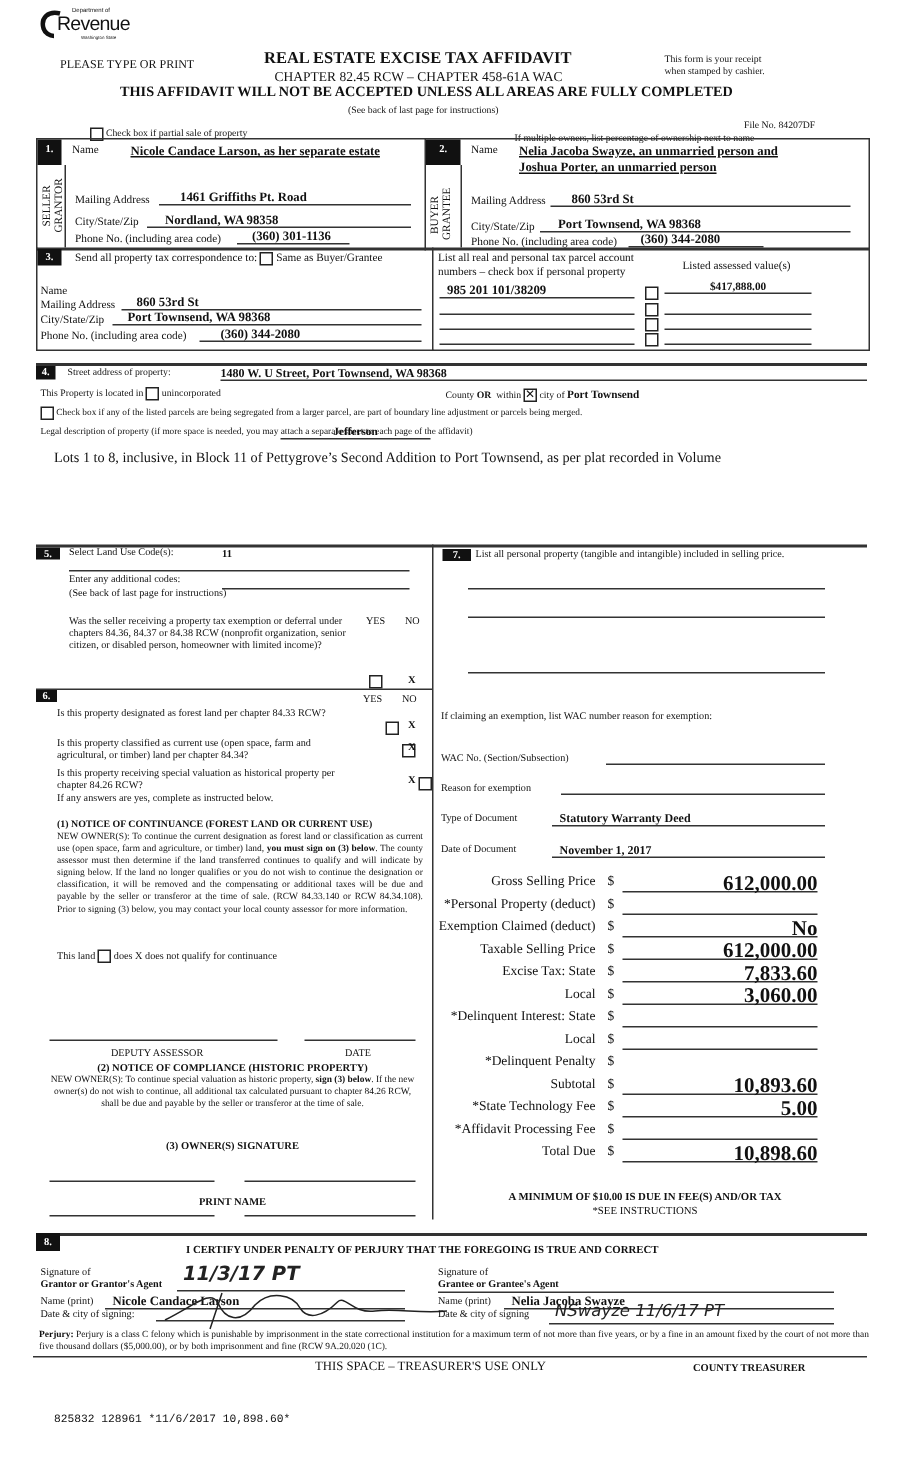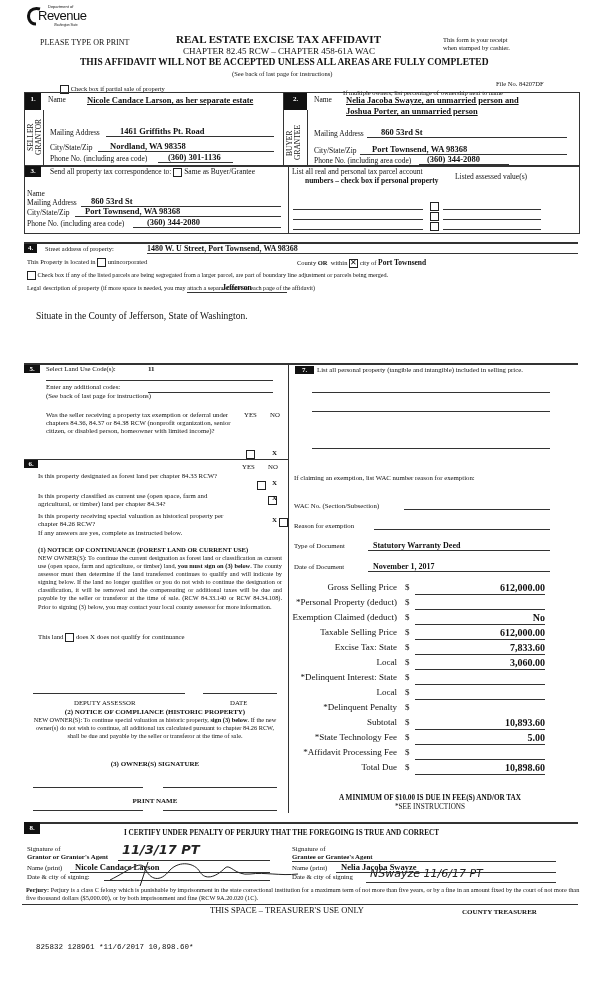--- a/index.html
+++ b/index.html
@@ -12,21 +12,21 @@
   .box { border:1px solid #333; }
   .secnum { background:#111; color:#fff; font-weight:bold; font-size:7px; text-align:center; }
   .cb { display:inline-block; width:7px; height:7px; border:1px solid #222; vertical-align:middle; background:#fff; position:relative; }
   .cb.checked::after { content:"\2715"; position:absolute; left:0; top:-2px; font-size:8px; line-height:10px; }
   .val { font-weight:bold; font-size:8.5px; }
   .vert { writing-mode:vertical-rl; transform:rotate(180deg); font-size:7.5px; text-align:center; line-height:8px; }
   .center { text-align:center; }
   .fin-row { position:absolute; left:290px; width:300px; height:14px; }
   .fin-row .lbl { position:absolute; right:193px; top:0; font-size:9px; white-space:nowrap; }
   .fin-row .dollar { position:absolute; left:115px; top:0; font-size:9px; }
-  .fin-row .amt { position:absolute; left:125px; width:130px; top:0; text-align:right; font-weight:bold; font-size:10px; border-bottom:1px solid #333; height:12px; }
+  .fin-row .amt { position:absolute; left:125px; width:130px; top:0; text-align:right; font-weight:bold; font-size:14px; border-bottom:1px solid #333; height:12px; }
   .fin-row .amt.noline { border-bottom:none; }
   .hsep { position:absolute; height:0; border-top:1px solid #333; }
   .vsep { position:absolute; width:0; border-left:1px solid #333; }
   .sig { font-family:"DejaVu Sans", sans-serif; font-style:italic; font-size:11px; color:#222; }
   .mono { font-family:"Liberation Mono", monospace; }
 </style>
 </head>
 <body>
 
 
@@ -104,22 +104,27 @@
   <div class="abs val line" style="left:56px;top:30px;width:200px;padding-left:10px;box-sizing:border-box;">860 53rd St</div>
   <div class="abs" style="left:2px;top:42px;">City/State/Zip</div>
   <div class="abs val line" style="left:50px;top:40px;width:206px;padding-left:10px;box-sizing:border-box;">Port Townsend, WA 98368</div>
   <div class="abs" style="left:2px;top:53px;">Phone No. (including area code)</div>
   <div class="abs val line" style="left:108px;top:51px;width:148px;padding-left:14px;box-sizing:border-box;">(360) 344-2080</div>
 </div>
 
 
 <div class="abs box" style="left:288px;top:165px;width:290px;height:67px;border-left:1px solid #333;">
   <div class="abs" style="left:3px;top:1px;">List all real and personal tax parcel account</div>
-  <div class="abs" style="left:16px;top:10px;font-weight:bold;">numbers – check box if personal property</div>
+  <div class="abs" style="left:3px;top:10px;">numbers – check box if personal property</div>
   <div class="abs" style="left:166px;top:6px;">Listed assessed value(s)</div>
+  <div class="abs" style="left:4px;top:22px;width:270px;height:11px;">
+    <span class="abs val line" style="left:0;top:0;width:130px;padding-left:5px;box-sizing:border-box;">985 201 101/38209</span>
+    <span class="abs cb" style="left:137px;top:2px;"></span>
+    <span class="abs val line center" style="left:150px;top:-2px;width:98px;font-size:7.5px;">$417,888.00</span>
+  </div>
   <div class="abs" style="left:4px;top:33px;width:270px;height:11px;">
     <span class="abs line" style="left:0;top:0;width:130px;height:10px;"></span>
     <span class="abs cb" style="left:137px;top:2px;"></span>
     <span class="abs line" style="left:150px;top:0;width:98px;height:10px;"></span>
   </div>
   <div class="abs" style="left:4px;top:43px;width:270px;height:11px;">
     <span class="abs line" style="left:0;top:0;width:130px;height:10px;"></span>
     <span class="abs cb" style="left:137px;top:2px;"></span>
     <span class="abs line" style="left:150px;top:0;width:98px;height:10px;"></span>
   </div>
@@ -143,22 +148,22 @@
   <span class="abs val line center" style="left:160px;top:-2px;width:100px;font-size:7.5px;margin-top:27px;">Jefferson</span>
   <span class="abs" style="left:270px;top:0;"><span>County</span> <b>OR</b> &nbsp;<span>within</span> <span class="cb checked"></span> <span>city of</span> <b style="font-size:7.5px;">Port Townsend</b></span>
 </div>
 
 <div class="abs" style="left:27px;top:271px;font-size:6.2px;white-space:nowrap;">
   <span class="cb"></span>
   <span>Check box if any of the listed parcels are being segregated from a larger parcel, are part of boundary line adjustment or parcels being merged.</span>
 </div>
 <div class="abs" style="left:27px;top:284px;font-size:6.2px;white-space:nowrap;">Legal description of property (if more space is needed, you may attach a separate sheet to each page of the affidavit)</div>
 <div class="abs" style="left:36px;top:301px;font-size:9.5px;line-height:11px;width:560px;">
+  <div>Lots 1 to 8, inclusive, in Block 11 of Pettygrove’s Second Addition to Port Townsend, as per plat recorded in Volume</div>
   <div style="height:10px;"></div>
-  <div>Situate in the County of Jefferson, State of Washington.</div>
 </div>
 
 
 <div class="hsep" style="left:24px;top:363px;width:554px;border-top:2px solid #333;"></div>
 <div class="vsep" style="left:288px;top:363px;height:450px;"></div>
 <div class="abs secnum" style="left:24px;top:365px;width:16px;height:8px;line-height:8px;">5.</div>
 <div class="abs" style="left:46px;top:365px;font-size:6.8px;">Select Land Use Code(s):</div>
 <div class="abs b" style="left:148px;top:365px;font-size:7px;">11</div>
 <div class="hsep" style="left:46px;top:380px;width:227px;"></div>
 <div class="abs" style="left:46px;top:383px;font-size:6.8px;">Enter any additional codes:</div>

